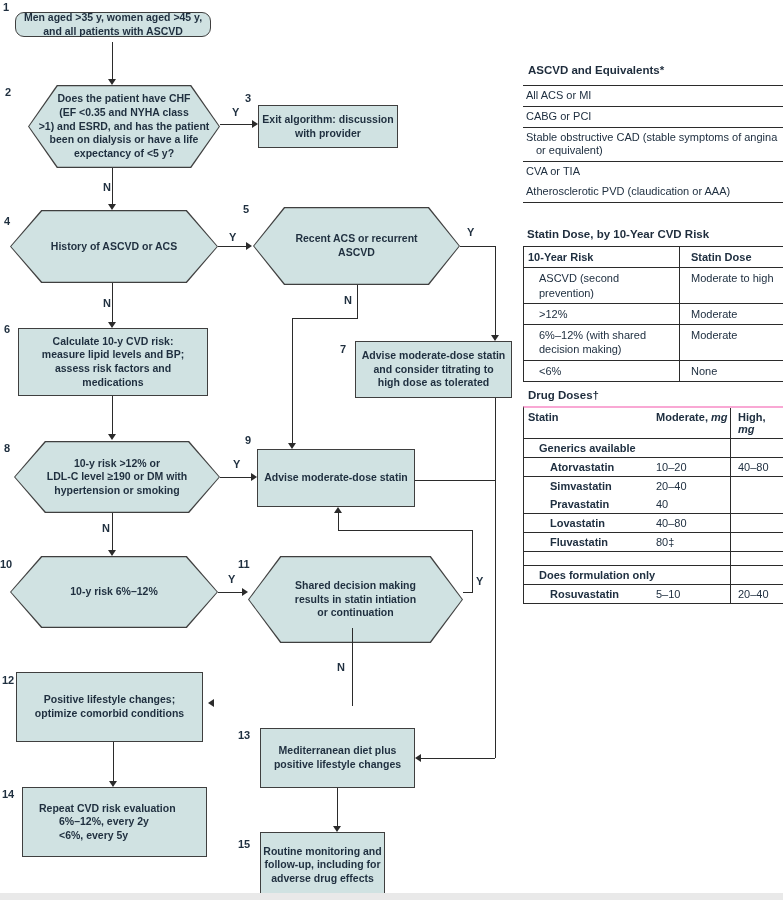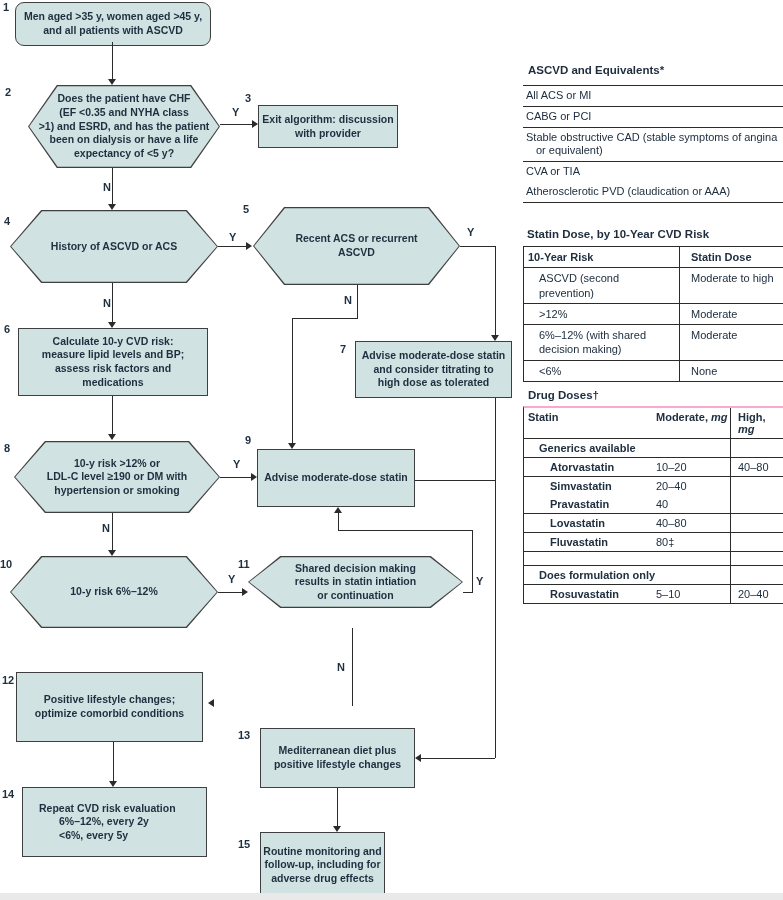--- a/index.html
+++ b/index.html
@@ -66,21 +66,21 @@
   <div class="lab" style="left:340px;top:343px">7</div>
   <div class="lab" style="left:4px;top:442px">8</div>
   <div class="lab" style="left:245px;top:434px">9</div>
   <div class="lab" style="left:0px;top:558px">10</div>
   <div class="lab" style="left:238px;top:558px">11</div>
   <div class="lab" style="left:2px;top:674px">12</div>
   <div class="lab" style="left:238px;top:729px">13</div>
   <div class="lab" style="left:2px;top:788px">14</div>
   <div class="lab" style="left:238px;top:838px">15</div>
 
-  <div class="rect rr" style="left:15px;top:2px;width:196px;height:44px">Men aged &gt;35 y, women aged &gt;45 y,
+  <div class="rect rr" style="left:15px;top:12px;width:196px;height:25px">Men aged &gt;35 y, women aged &gt;45 y,
 and all patients with ASCVD</div>
 
   <div class="hex" style="left:28px;top:85px;width:192px;height:83px">
     <div class="hexb"></div>
     <div class="hexf"></div>
     <div class="hext">Does the patient have CHF
 (EF &lt;0.35 and NYHA class
 &gt;1) and ESRD, and has the patient
 been on dialysis or have a life
 expectancy of &lt;5 y?</div>
@@ -120,21 +120,21 @@
   </div>
 
   <div class="rect" style="left:257px;top:449px;width:158px;height:58px">Advise moderate-dose statin</div>
 
   <div class="hex" style="left:10px;top:556px;width:208px;height:72px">
     <div class="hexb"></div>
     <div class="hexf"></div>
     <div class="hext">10-y risk 6%–12%</div>
   </div>
 
-  <div class="hex" style="left:248px;top:556px;width:215px;height:52px">
+  <div class="hex" style="left:248px;top:556px;width:215px;height:87px">
     <div class="hexb"></div>
     <div class="hexf"></div>
     <div class="hext">Shared decision making
 results in statin intiation
 or continuation</div>
   </div>
 
   <div class="rect" style="left:16px;top:672px;width:187px;height:70px">Positive lifestyle changes;
 optimize comorbid conditions</div>
 

